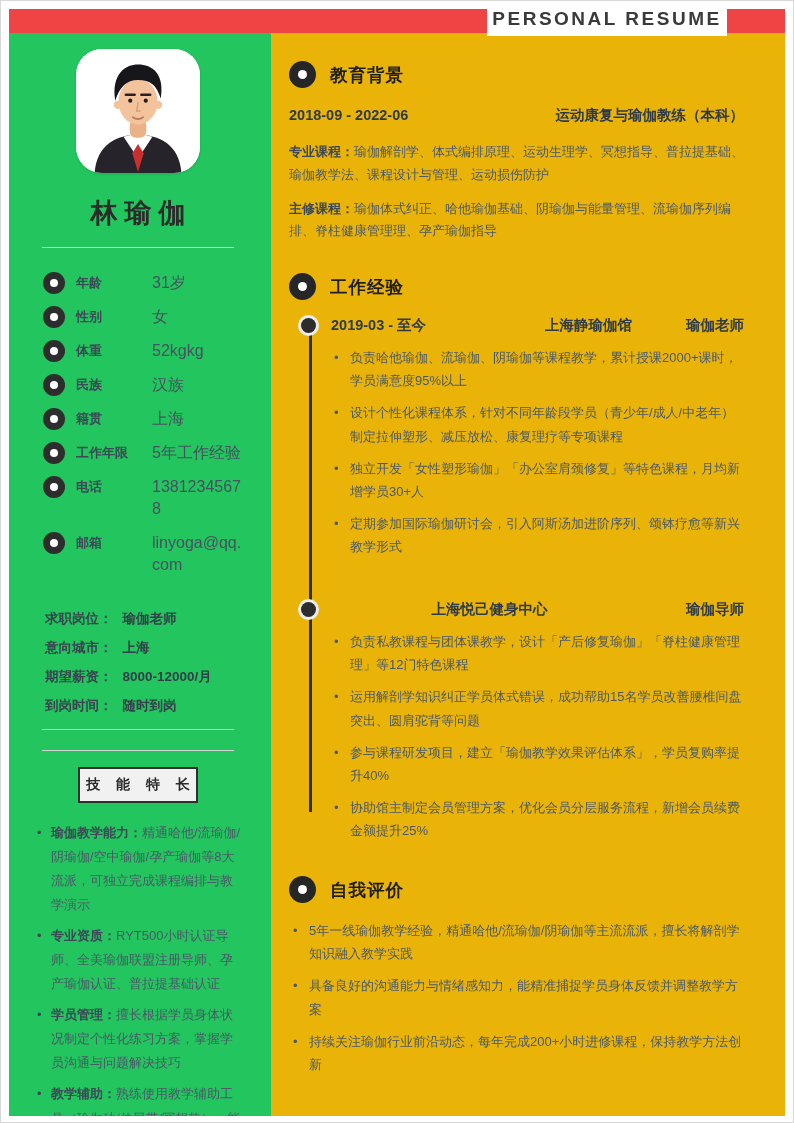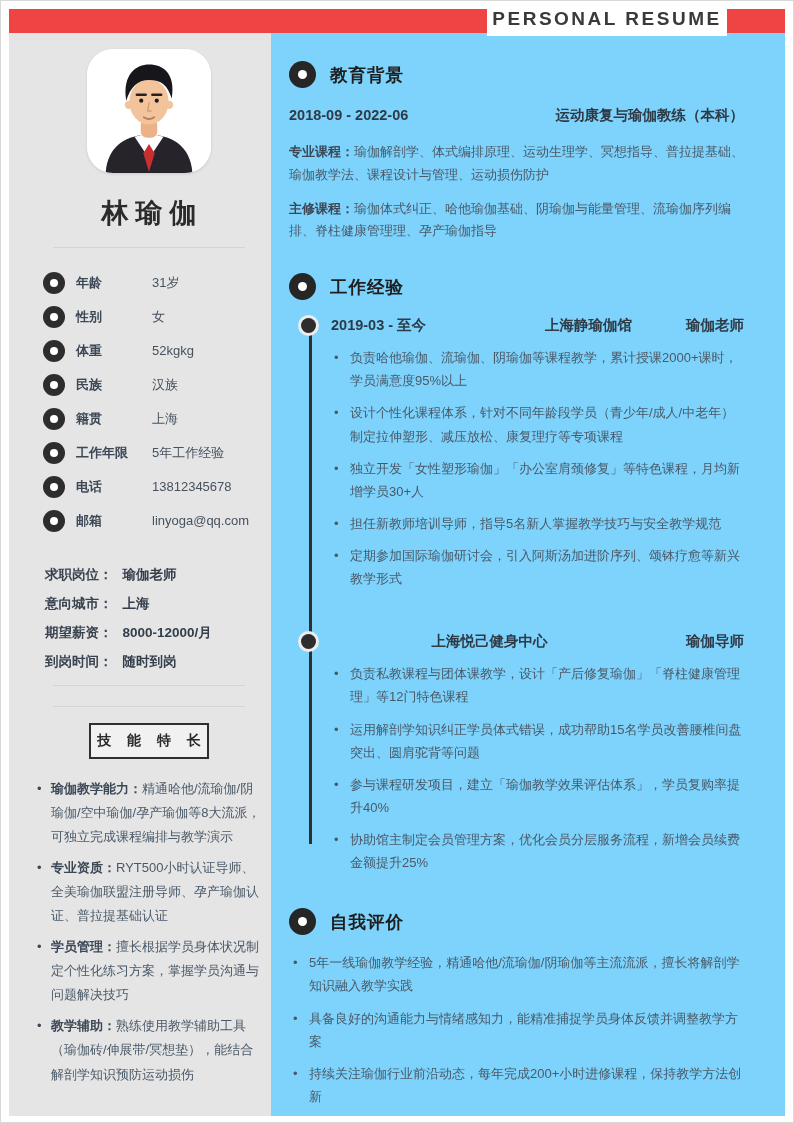--- a/index.html
+++ b/index.html
@@ -15,24 +15,24 @@
   .banner-box {
     position:absolute; top:-8px; right:58px; width:240px; height:35px;
     background:#fff; display:flex; align-items:center; justify-content:center;
   }
   .banner-box span {
     font-size:19px; font-weight:700; letter-spacing:2.5px; color:#3a3a3a;
   }
   
   .cols { display:flex; height:1083px; }
   .sidebar {
-    width:262px; background:#e5e5e5; padding:16px 6px 0 24px;
+    width:262px; background:#22c55e; padding:16px 28px 0 24px;
     flex:0 0 262px; overflow:hidden;
   }
-  .main { flex:1; background:#7dd3fc; padding:28px 41px 0 18px; overflow:hidden; }
+  .main { flex:1; background:#eab308; padding:28px 41px 0 18px; overflow:hidden; }
 
   
   .photo-card {
     width:124px; height:124px; margin:0 auto; border-radius:26px; overflow:hidden;
     background:#fff; box-shadow:0 1px 3px rgba(0,0,0,.12);
   }
   .photo-card svg { display:block; width:124px; height:124px; }
   .name {
     margin-top:22px; text-align:center; font-size:27px; font-weight:700;
     letter-spacing:7px; color:#2b2b2b; text-indent:7px;
@@ -42,21 +42,21 @@
   .info-row { display:flex; align-items:flex-start; margin-bottom:12px; min-height:22px; }
   .donut {
     flex:0 0 22px; width:22px; height:22px; border-radius:50%;
     background:#2d2d2d; position:relative; margin-top:0;
   }
   .donut::after {
     content:''; position:absolute; left:7px; top:7px; width:8px; height:8px;
     border-radius:50%; background:#fff;
   }
   .info-label { width:76px; margin-left:11px; font-size:13px; font-weight:700; color:#3c4856; line-height:22px; }
-  .info-value { flex:1; max-width:112px; font-size:13px; color:#46525f; line-height:22px; word-break:break-all; }
+  .info-value { flex:1; max-width:112px; font-size:16px; color:#46525f; line-height:22px; word-break:break-all; }
   .intent { margin:34px 0 0 12px; }
   .intent-row { margin-bottom:11px; font-size:13.5px; font-weight:700; color:#38434f; }
   .intent-row .iv { margin-left:10px; color:#333e4a; }
   .skills-box {
     width:120px; margin:16px auto 0; border:2px solid #2f2f2f;
     text-align:center; padding:7px 0; font-size:14px; font-weight:700;
     letter-spacing:6px; text-indent:6px; color:#2b2b2b; background:#f1f1f1;
   }
   .skill-list { margin:18px 0 0 2px; list-style:none; }
   .skill-list li {
@@ -259,21 +259,20 @@
             <span class="job-dot"></span>
             <div class="job-head">
               <span class="job-date">2019-03 - 至今</span>
               <span class="job-company">上海静瑜伽馆</span>
               <span class="job-role">瑜伽老师</span>
             </div>
             <ul class="bullets">
               <li>负责哈他瑜伽、流瑜伽、阴瑜伽等课程教学，累计授课2000+课时，学员满意度95%以上</li>
               <li>设计个性化课程体系，针对不同年龄段学员（青少年/成人/中老年）制定拉伸塑形、减压放松、康复理疗等专项课程</li>
               <li>独立开发「女性塑形瑜伽」「办公室肩颈修复」等特色课程，月均新增学员30+人</li>
-              <li>担任新教师培训导师，指导5名新人掌握教学技巧与安全教学规范</li>
               <li>定期参加国际瑜伽研讨会，引入阿斯汤加进阶序列、颂钵疗愈等新兴教学形式</li>
             </ul>
           </div>
 
           <div class="job">
             <span class="job-dot"></span>
             <div class="job-head">
               <span class="job-company">上海悦己健身中心</span>
               <span class="job-role">瑜伽导师</span>
             </div>

